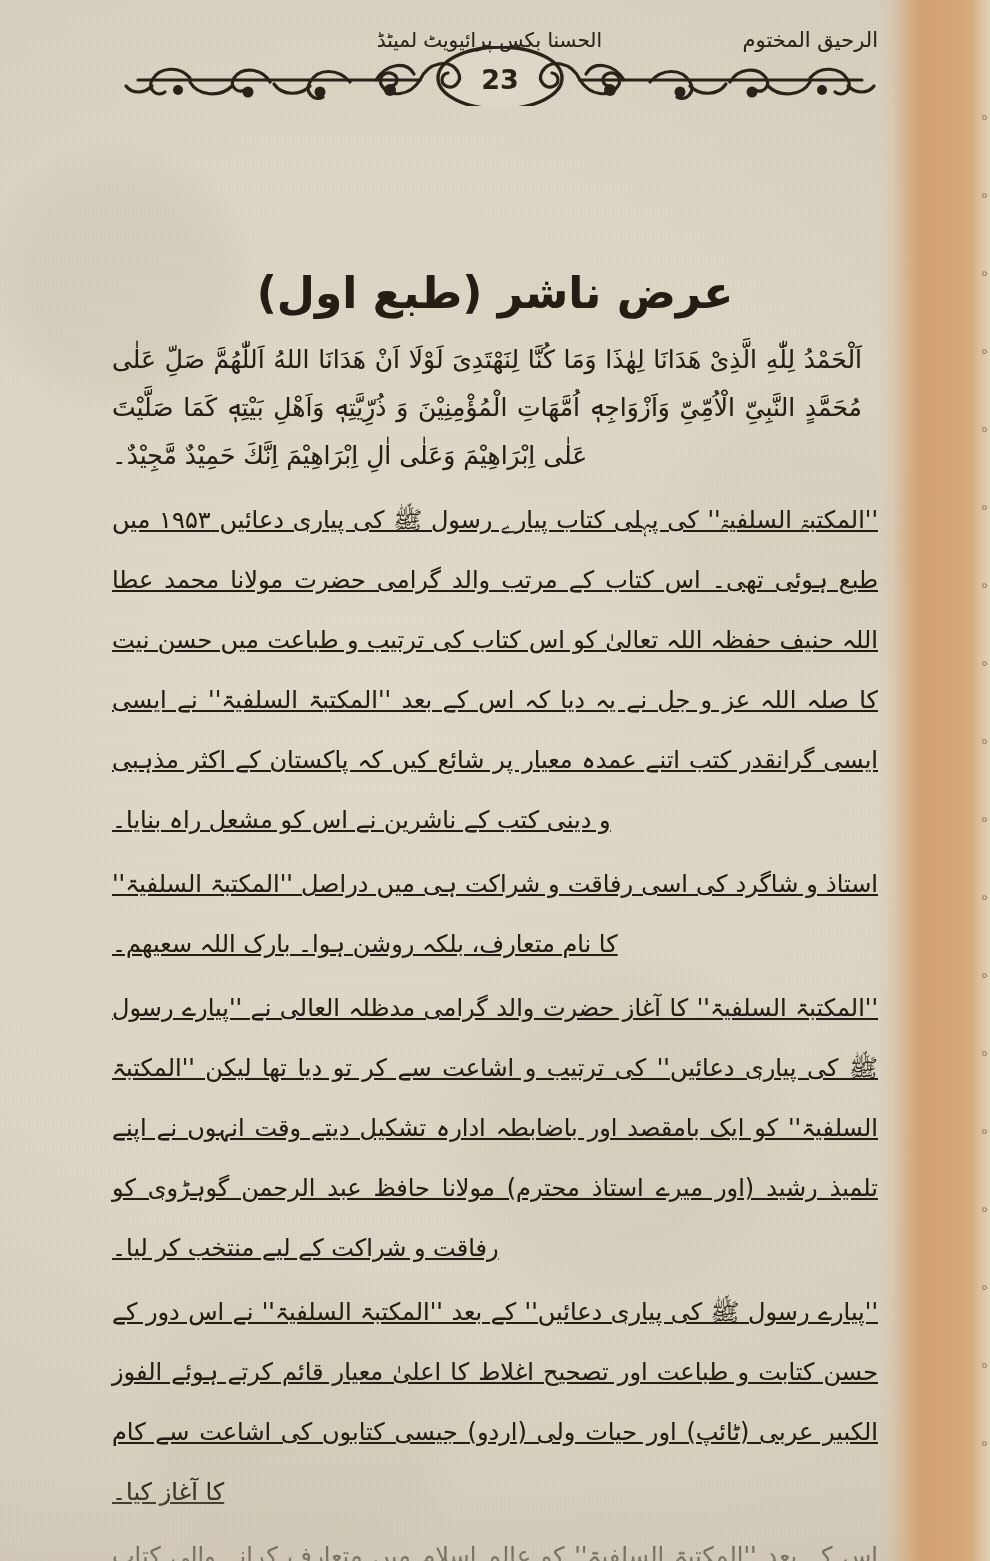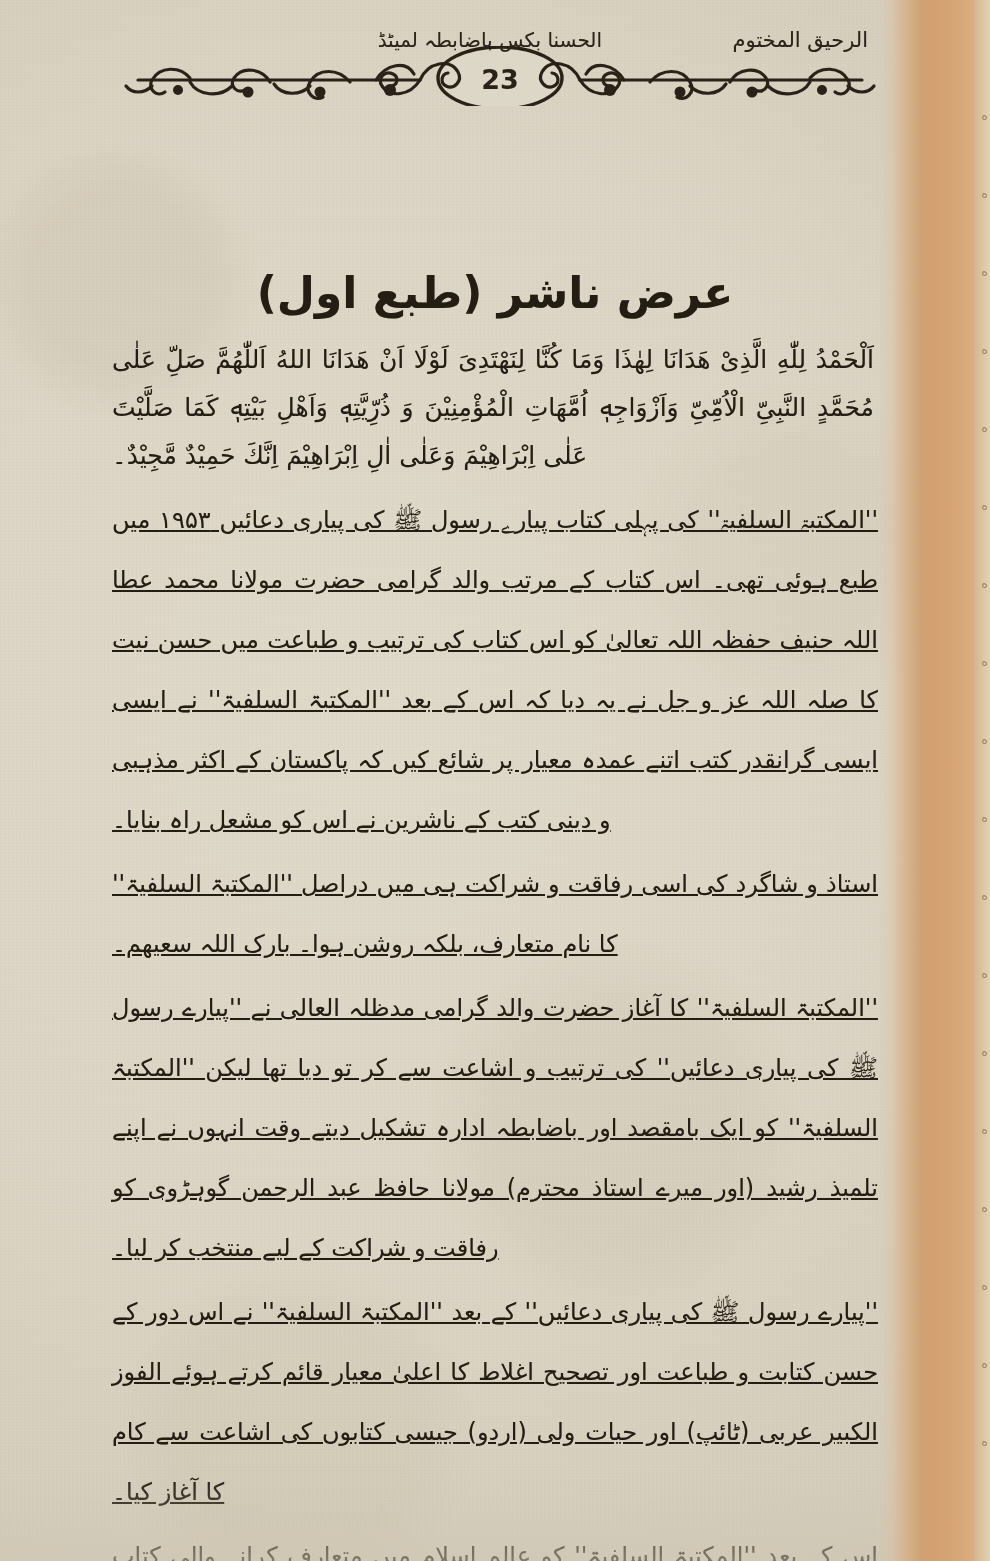--- a/index.html
+++ b/index.html
@@ -74,21 +74,21 @@
   
   #header{
     position:absolute;top:28px;left:120px;width:760px;height:78px;
   }
   .hdr-text{
     position:absolute;top:0;
     font-family:"DejaVu Sans","Liberation Sans",sans-serif;
     font-size:20px;color:#2c241a;white-space:nowrap;
     letter-spacing:-0.3px;
   }
-  #hdr-right{right:12px;font-size:21px;}
+  #hdr-right{right:2px;font-size:21px;}
   #hdr-left{right:278px;font-size:20px;}
 
   #rule-svg{position:absolute;left:0;top:18px;}
 
   
   #title{
     position:absolute;top:238px;left:0;right:0;
     text-align:center;
     font-size:44px;color:#241d14;
     font-family:"DejaVu Sans","Liberation Sans",sans-serif;
@@ -98,21 +98,21 @@
 
   
   #body{
     position:absolute;top:336px;right:112px;left:112px;
     direction:rtl;text-align:justify;
     color:#241d14;
   }
   .arabic{
     font-size:25px;line-height:48px;
     text-align:justify;text-align-last:left;
-    margin:0 4px 10px 0;
+    margin:0 16px 10px 0;
     letter-spacing:-0.2px;
   }
   .urdu{
     font-size:24px;line-height:60px;
     margin:0 0 4px 0;
     text-align:justify;
     letter-spacing:-0.4px;
     text-decoration:underline;
   }
   .urdu.last-left{text-align-last:left;}
@@ -177,21 +177,21 @@
           <circle cx="490" cy="44" r="6"></circle>
             <circle cx="560" cy="46" r="5.5"></circle>
           <circle cx="632" cy="46" r="5.5"></circle>
             <circle cx="702" cy="44" r="5"></circle>
         </g>
         <text x="380" y="43" text-anchor="middle" font-family="DejaVu Sans, sans-serif" font-size="27" font-weight="bold" fill="#2a2219">23</text>
       </svg>
 
       <div class="hdr-text" id="hdr-right">الرحیق المختوم</div>
 
-      <div class="hdr-text" id="hdr-left">الحسنا بکس باضابطہ لمیٹڈ</div>
+      <div class="hdr-text" id="hdr-left">الحسنا بکس پرائیویٹ لمیٹڈ</div>
     </div>
 
     <h1 id="title">عرض ناشر (طبع اول)</h1>
 
     <div id="body">
 
       <p class="arabic">اَلْحَمْدُ لِلّٰهِ الَّذِىْ هَدَانَا لِهٰذَا وَمَا كُنَّا لِنَهْتَدِىَ لَوْلَا اَنْ هَدَانَا اللهُ اَللّٰهُمَّ صَلِّ عَلٰى مُحَمَّدٍ النَّبِىِّ الْاُمِّىِّ وَاَزْوَاجِهٖ اُمَّهَاتِ الْمُؤْمِنِيْنَ وَ ذُرِّيَّتِهٖ وَاَهْلِ بَيْتِهٖ كَمَا صَلَّيْتَ عَلٰى اِبْرَاهِيْمَ وَعَلٰى اٰلِ اِبْرَاهِيْمَ اِنَّكَ حَمِيْدٌ مَّجِيْدٌ۔</p>
 
       <p class="urdu last-left">''المکتبۃ السلفیۃ'' کی پہلی کتاب پیارے رسول ﷺ کی پیاری دعائیں ۱۹۵۳ میں طبع ہوئی تھی۔ اس کتاب کے مرتب والد گرامی حضرت مولانا محمد عطا اللہ حنیف حفظہ اللہ تعالیٰ کو اس کتاب کی ترتیب و طباعت میں حسن نیت کا صلہ اللہ عز و جل نے یہ دیا کہ اس کے بعد ''المکتبۃ السلفیۃ'' نے ایسی ایسی گرانقدر کتب اتنے عمدہ معیار پر شائع کیں کہ پاکستان کے اکثر مذہبی و دینی کتب کے ناشرین نے اس کو مشعل راہ بنایا۔</p>
 

